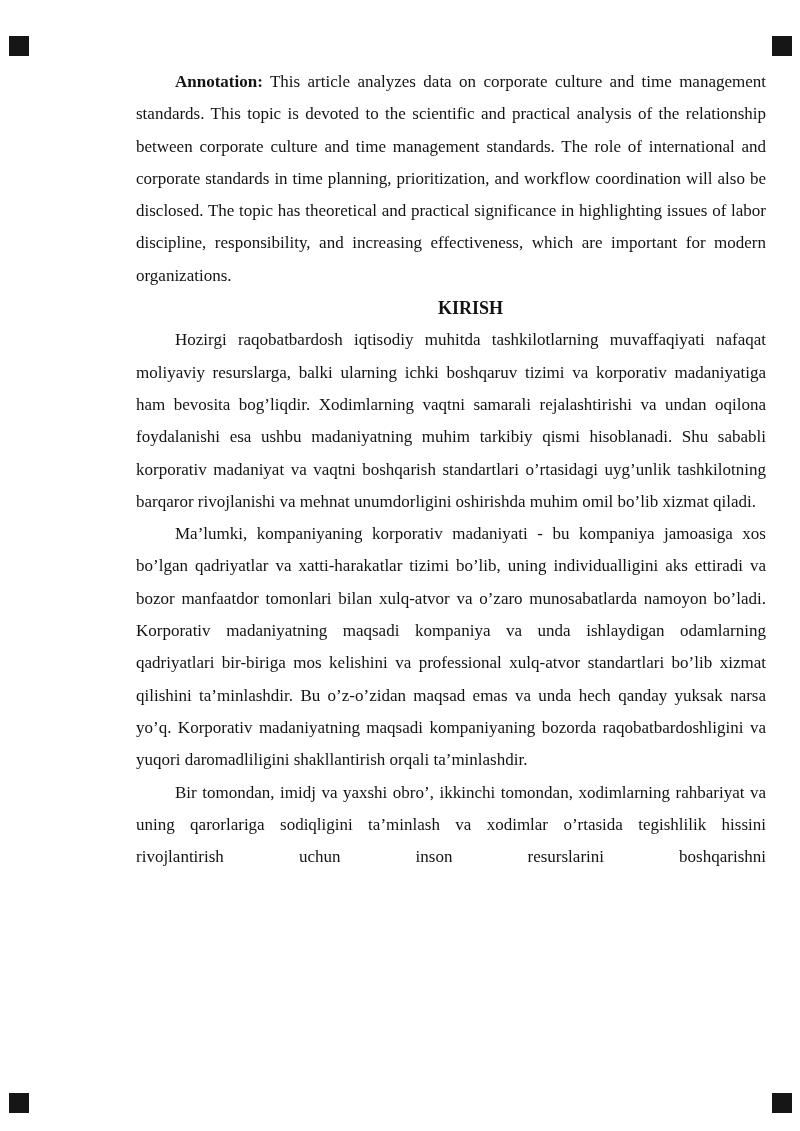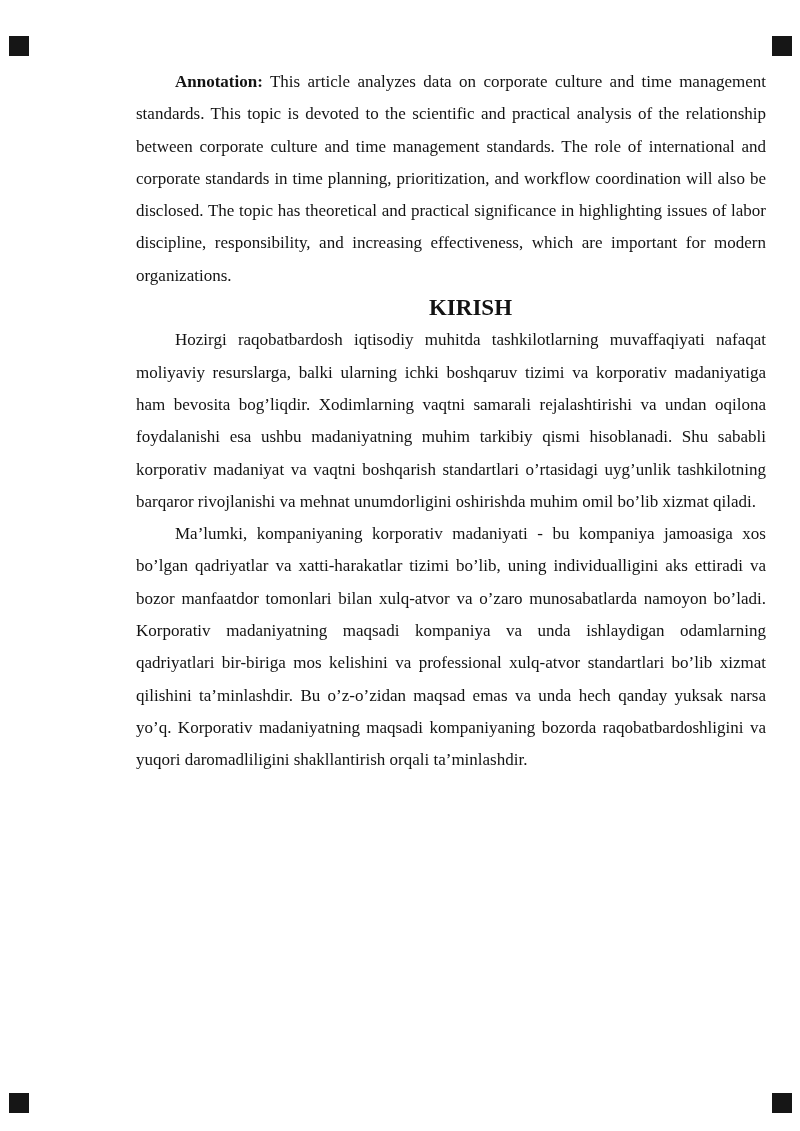--- a/index.html
+++ b/index.html
@@ -37,21 +37,21 @@
   }
   .para b {
     font-weight: bold;
   }
   .last-line-justified {
     text-align-last: justify;
   }
   .heading {
     margin: 0;
     padding: 0;
-    font-size: 23px;
+    font-size: 18px;
     font-weight: bold;
     text-align: center;
     text-indent: 39px;
     line-height: 32.3px;
     color: #131313;
   }
   .corner-mark {
     position: absolute;
     width: 20px;
     height: 20px;
@@ -76,16 +76,17 @@
 
     <p class="para"><b>Annotation:</b> <span>This article analyzes data on corporate culture and time management standards. This topic is devoted to the scientific and practical analysis of the relationship between corporate culture and time management standards. The role of international and corporate standards in time planning, prioritization, and workflow coordination will also be disclosed. The topic has theoretical and practical significance in highlighting issues of labor discipline, responsibility, and increasing effectiveness, which are important for modern organizations.</span></p>
 
 
     <h2 class="heading">KIRISH</h2>
 
     <p class="para">Hozirgi raqobatbardosh iqtisodiy muhitda tashkilotlarning muvaffaqiyati nafaqat moliyaviy resurslarga, balki ularning ichki boshqaruv tizimi va korporativ madaniyatiga ham bevosita bog’liqdir. Xodimlarning vaqtni samarali rejalashtirishi va undan oqilona foydalanishi esa ushbu madaniyatning muhim tarkibiy qismi hisoblanadi. Shu sababli korporativ madaniyat va vaqtni boshqarish standartlari o’rtasidagi uyg’unlik tashkilotning barqaror rivojlanishi va mehnat unumdorligini oshirishda muhim omil bo’lib xizmat qiladi.</p>
 
     <p class="para">Ma’lumki, kompaniyaning korporativ madaniyati - bu kompaniya jamoasiga xos bo’lgan qadriyatlar va xatti-harakatlar tizimi bo’lib, uning individualligini aks ettiradi va bozor manfaatdor tomonlari bilan xulq-atvor va o’zaro munosabatlarda namoyon bo’ladi. Korporativ madaniyatning maqsadi kompaniya va unda ishlaydigan odamlarning qadriyatlari bir-biriga mos kelishini va professional xulq-atvor standartlari bo’lib xizmat qilishini ta’minlashdir. Bu o’z-o’zidan maqsad emas va unda hech qanday yuksak narsa yo’q. Korporativ madaniyatning maqsadi kompaniyaning bozorda raqobatbardoshligini va yuqori daromadliligini shakllantirish orqali ta’minlashdir.</p>
 
+    <p class="para last-line-justified">Bir tomondan, imidj va yaxshi obro’, ikkinchi tomondan, xodimlarning rahbariyat va uning qarorlariga sodiqligini ta’minlash va xodimlar o’rtasida tegishlilik hissini rivojlantirish uchun inson resurslarini boshqarishni</p>
 
   </div>
 
 </div>
 
 </body></html>

